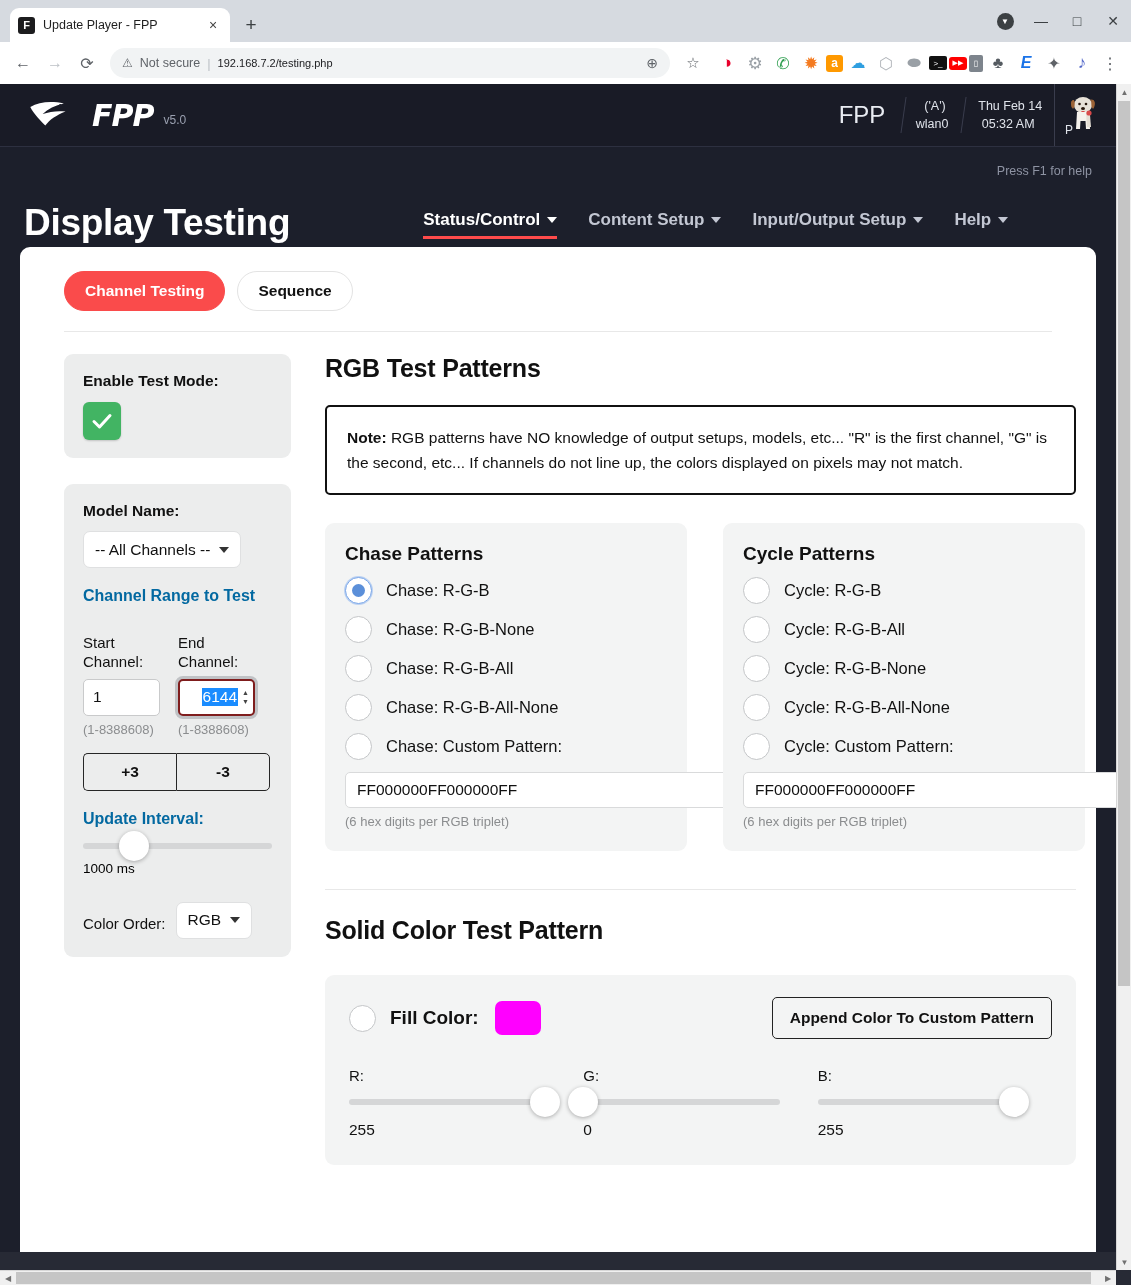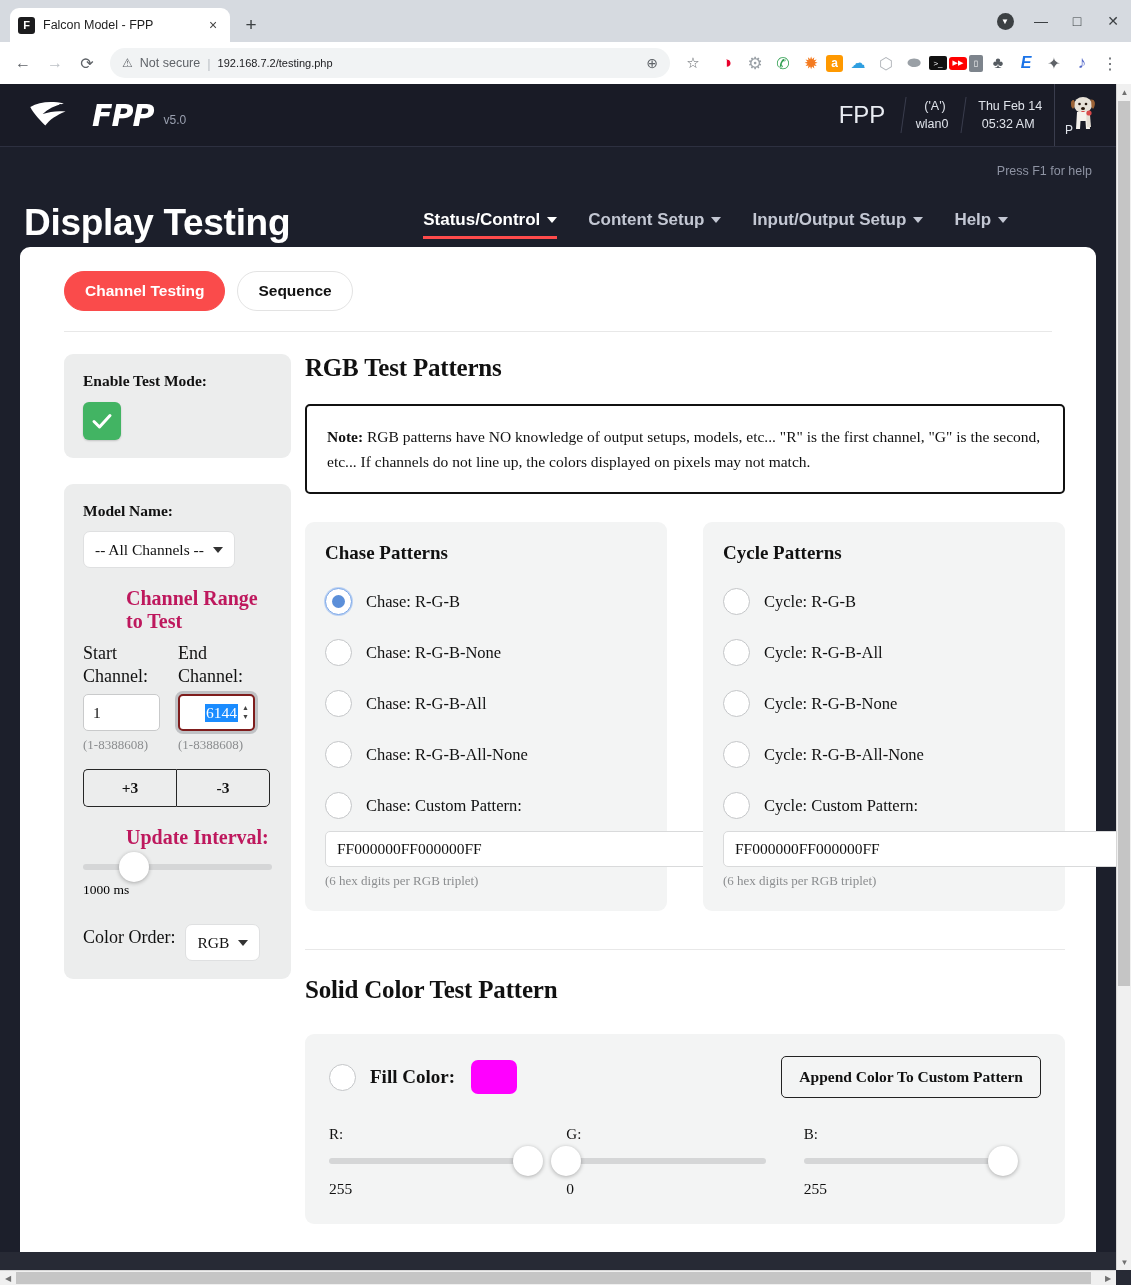--- a/index.html
+++ b/index.html
@@ -243,21 +243,21 @@
   }
   .tabbtns { display: flex; gap: 12px; padding: 2px 0 0 24px; }
   .pillbtn {
     border-radius: 20px; font-size: 15.5px; font-weight: bold;
     padding: 10px 20px; border: 1px solid #e3e3e3;
     background: #fff; color: #111;
   }
   .pillbtn.active { background: #fa4b4b; border-color: #fa4b4b; color: #fff; }
   .hr { height: 1px; background: #e8e8e8; margin: 20px 24px 0 24px; }
 
-  .content-cols { display: flex; gap: 14px; padding: 22px 0 0 24px; font-family: Liberation Serif, serif; }
+  .content-cols { display: flex; gap: 34px; padding: 22px 0 0 24px; }
   .leftcol { width: 227px; flex: 0 0 227px; }
   .rightcol { flex: 1 1 auto; min-width: 0; }
 
   .panel {
     background: #eceded;
     border-radius: 9px;
     padding: 18px 19px;
   }
   .panel + .panel { margin-top: 26px; }
   .lbl-bold { font-weight: bold; font-size: 15.5px; color: #111; }
@@ -275,25 +275,25 @@
     margin-top: 11px;
     background: #fff; border: 1px solid #dfe0e1; border-radius: 7px;
     height: 37px; display: inline-flex; align-items: center;
     padding: 0 11px; gap: 9px;
     font-size: 15.5px; color: #111;
   }
   .selectbox .chev {
     width: 0;height:0; border-left:5px solid transparent;
     border-right:5px solid transparent; border-top:6px solid #333;
   }
-  .subhead { font-weight: bold; font-size: 20px; color: #be185d; margin-top: 19px; margin-left: 43px; }
+  .subhead { font-weight: bold; font-size: 16px; color: #0369a1; margin-top: 19px; }
 
   .chrow { display: flex; gap: 18px; margin-top: 9px; }
   .chcell { width: 77px; }
-  .chlabel { font-size: 18px; color: #111; line-height: 1.25; }
+  .chlabel { font-size: 15px; color: #111; line-height: 1.25; margin-top: 20px; }
   .numinput {
     margin-top: 7px;
     width: 77px; height: 37px;
     background: #fff; border: 1px solid #c9cacb; border-radius: 5px;
     display: flex; align-items: center;
     padding: 0 9px; font-size: 15.5px; color: #111;
   }
   .numinput.focused {
     border: 2px solid #7f1d1d;
     box-shadow: 0 0 0 3px rgba(140,143,148,.45);
@@ -341,21 +341,21 @@
   }
 
   .patterncols { display: flex; gap: 36px; margin-top: 28px; position: relative; }
   .ppanel {
     width: 362px; flex: 0 0 362px;
     background: #f3f4f4; border-radius: 9px;
     padding: 20px 20px 22px 20px;
     position: relative;
   }
   .ptitle { font-size: 19px; font-weight: bold; color: #111; }
-  .radiorow { display: flex; align-items: center; gap: 14px; margin-top: 24px; }
+  .radiorow { display: flex; align-items: center; gap: 14px; margin-top: 12px; }
   .radio {
     width: 27px; height: 27px; border-radius: 50%;
     border: 1px solid #c4c6c8; background: #fff; flex: 0 0 auto;
     display: flex; align-items: center; justify-content: center;
   }
   .radio.sel { border: 1px solid #7aa6e8; box-shadow: 0 0 0 1px #bcd2f2; }
   .radio.sel::after {
     content:""; width: 13px; height: 13px; border-radius: 50%;
     background: #5b8fd9;
   }
@@ -394,21 +394,21 @@
   .rgbval { font-size: 15.5px; color: #111; margin-top: 16px; }
 </style>
 </head>
 <body>
 
 <div id="browser">
 
   <div class="tabstrip">
     <div class="tab">
       <span class="tab-favicon">F</span>
-      <span class="tab-title">Falcon Model - FPP</span>
+      <span class="tab-title">Update Player - FPP</span>
       <span class="tab-close">×</span>
     </div>
     <div class="newtab">+</div>
     <div class="wincontrols">
       <div class="wc">
         <span class="wc-update">▼</span>
       </div>
       <div class="wc">—</div>
       <div class="wc">□</div>
       <div class="wc">✕</div>

